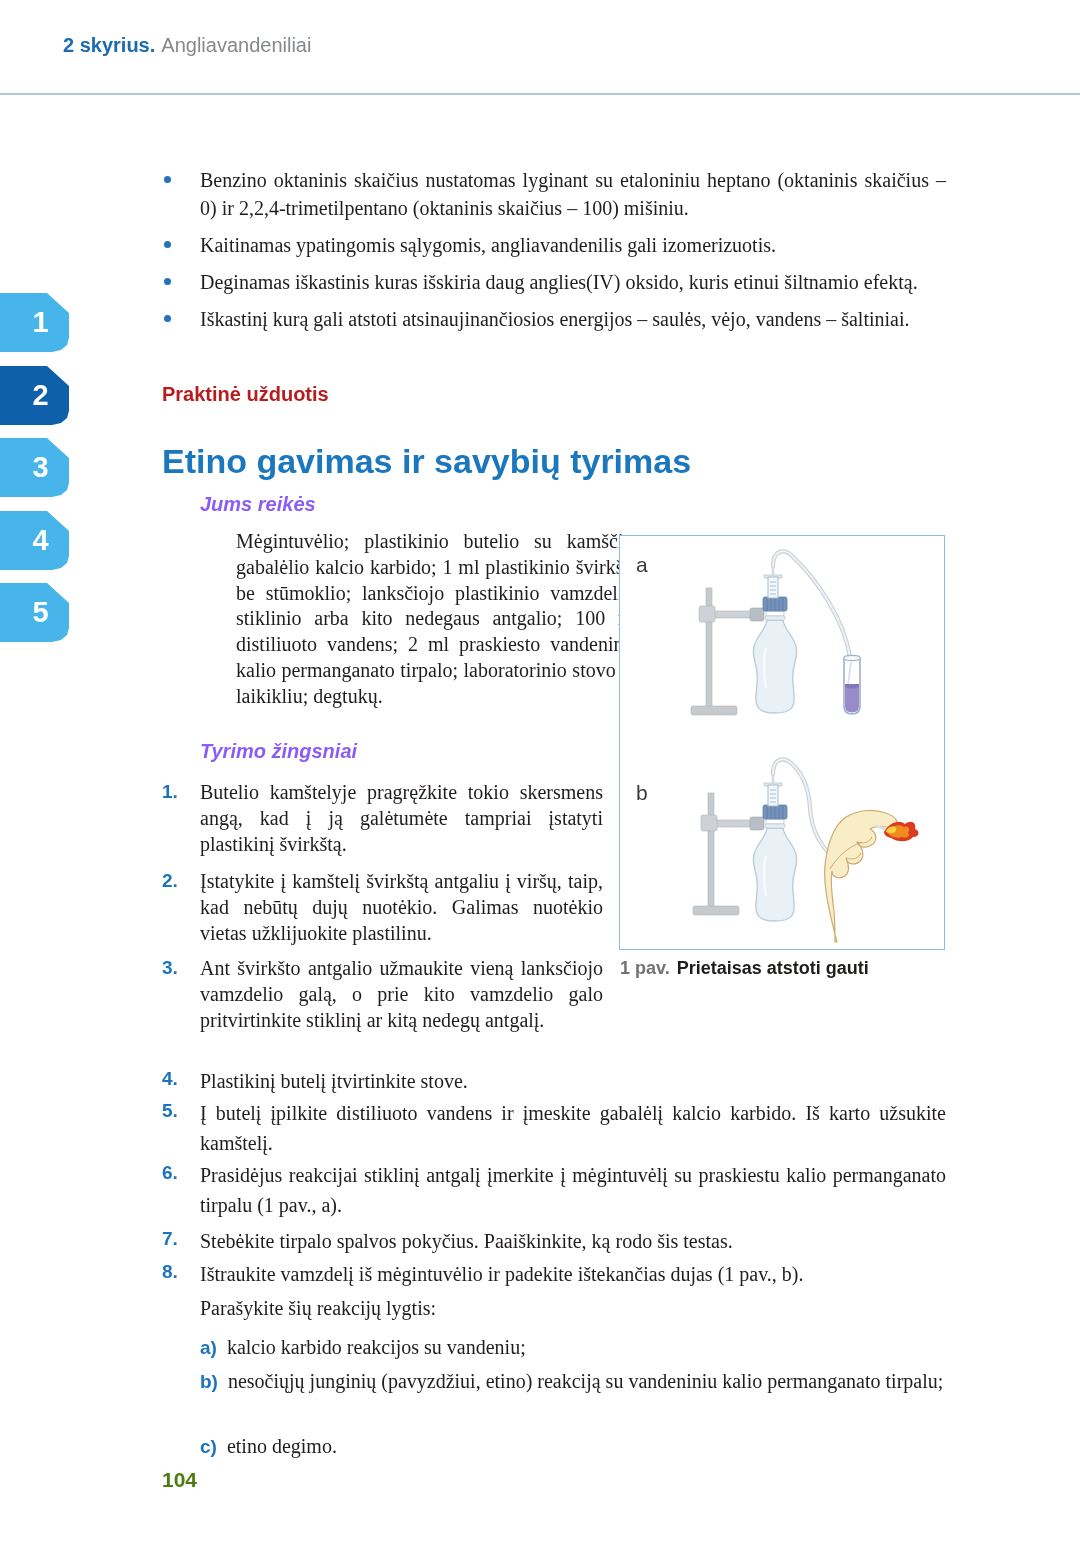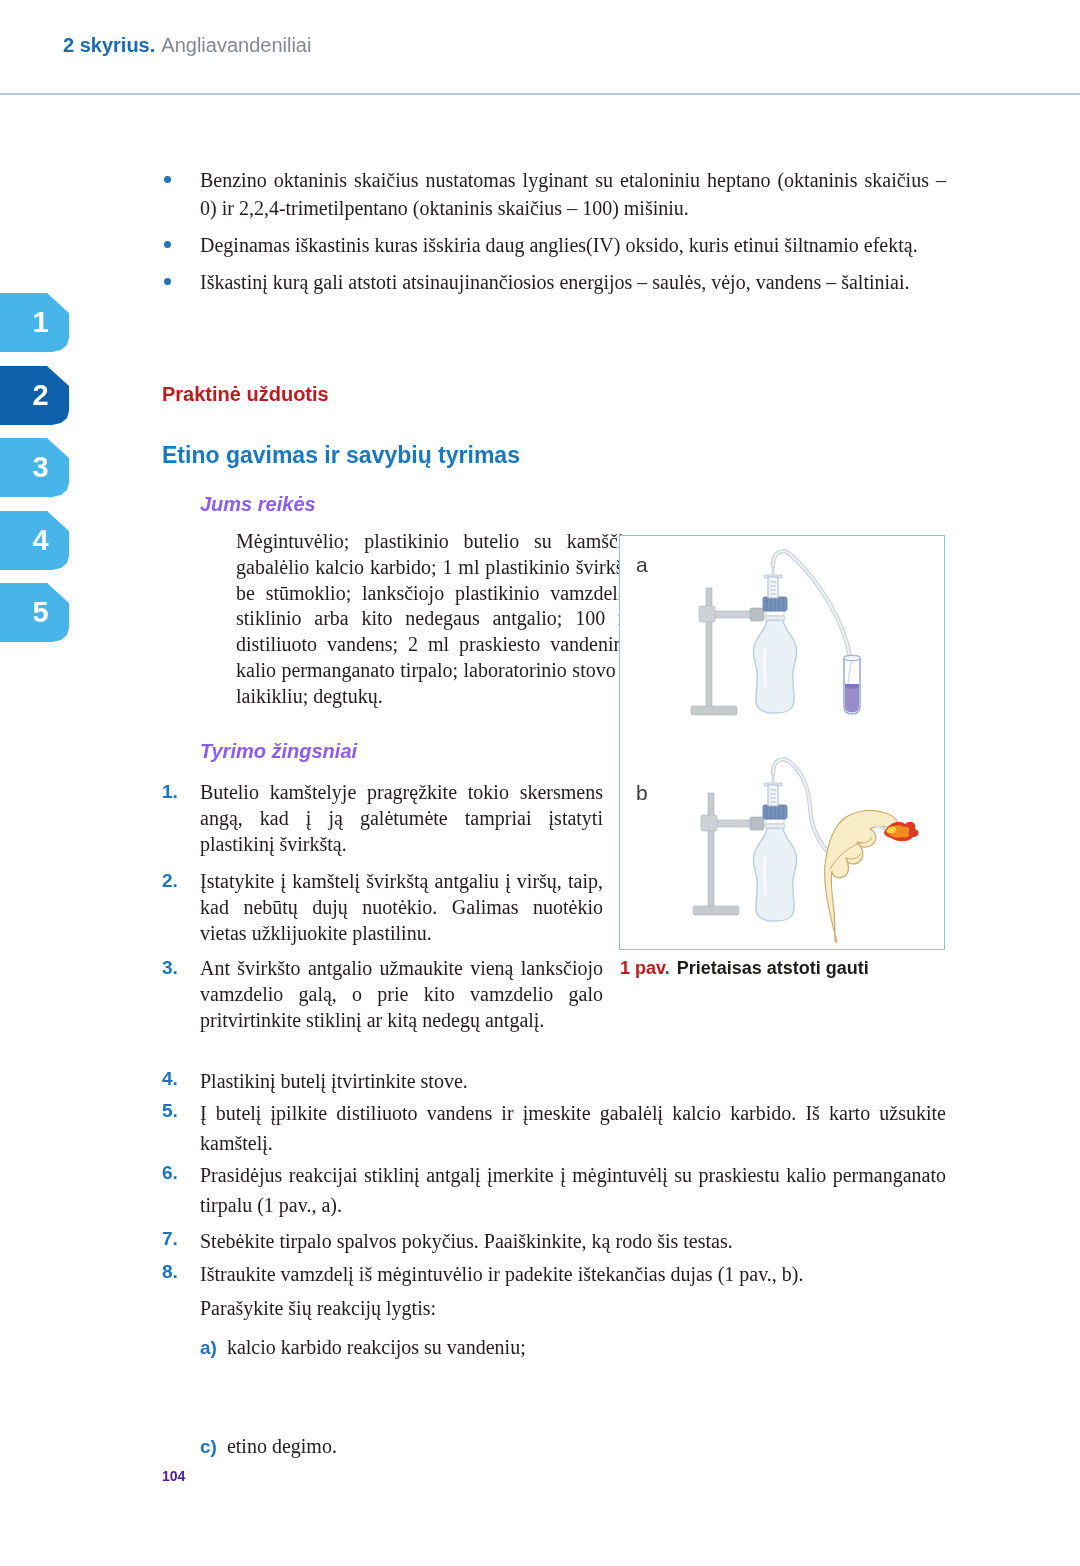--- a/index.html
+++ b/index.html
@@ -42,21 +42,21 @@
 
   
   .h1 {
     position:absolute; left:162px; top:383px;
     font-family:"Liberation Sans", sans-serif; font-weight:bold;
     font-size:20px; color:#b91c1c;
   }
   .h2 {
     position:absolute; left:162px; top:442px;
     font-family:"Liberation Sans", sans-serif; font-weight:bold;
-    font-size:23px; color:#1b78be;
+    font-size:34px; color:#1b78be;
   }
   .h3 {
     position:absolute; left:200px;
     font-family:"Liberation Sans", sans-serif; font-weight:bold;
     font-size:20px; color:#8b5cf6;font-style:italic;
   }
   .needs-text {
     position:absolute; left:200px; top:529px; width:403px;
     font-size:20px; line-height:25.8px; text-align:justify;margin-left:36px;
   }
@@ -78,54 +78,55 @@
     font-size:20px; line-height:31px; text-align:justify;
   }
   .sub-label {
     font-family:"Liberation Sans", sans-serif; font-weight:bold;
     color:#1b74bc; font-size:19px; margin-right:10px;
   }
 
   .page-number {
     position:absolute; left:162px; top:1468px;
     font-family:"Liberation Sans", sans-serif; font-weight:bold;
-    font-size:14px; color:#4c1d95;
+    font-size:21px; color:#4d7c0f;
   }
 
   
   .figure-box {
     position:absolute; left:619px; top:535px; width:326px; height:415px;
     border:1.5px solid #8fbde0; background:#ffffff;
   }
   .figure-box svg { position:absolute; left:0; top:0; }
   .figure-caption {
     position:absolute; left:620px; top:958px;
     font-family:"Liberation Sans", sans-serif; font-weight:bold; font-size:18px;
   }
-  .caption-label { color:#b91c1c; }
+  .caption-label { color:#737373; }
   .caption-text  { color:#1d1d1b; margin-left:7px; }
 </style>
 </head>
 <body>
 
 <div class="page">
 
   <div class="chapter-header">
     <span class="chapter-label">2 skyrius.</span><span class="chapter-title">Angliavandeniliai</span>
   </div>
   <div class="header-rule"></div>
 
   <div class="tab" style="top:293px">1</div>
   <div class="tab active" style="top:366px">2</div>
   <div class="tab" style="top:438px">3</div>
   <div class="tab" style="top:511px">4</div>
   <div class="tab" style="top:583px">5</div>
 
   <ul class="bullets">
     <li><span class="dot"></span><span>Benzino oktaninis skaičius nustatomas lyginant su etaloniniu heptano (oktaninis skaičius – 0) ir 2,2,4-trimetilpentano (oktaninis skaičius – 100) mišiniu.</span></li>
+    <li><span class="dot"></span><span>Kaitinamas ypatingomis sąlygomis, angliavandenilis gali izomerizuotis.</span></li>
     <li><span class="dot"></span><span>Deginamas iškastinis kuras išskiria daug anglies(IV) oksido, kuris etinui šiltnamio efektą.</span></li>
     <li><span class="dot"></span><span>Iškastinį kurą gali atstoti atsinaujinančiosios energijos – saulės, vėjo, vandens – šaltiniai.</span></li>
   </ul>
 
   <div class="h1">Praktinė užduotis</div>
   <div class="h2">Etino gavimas ir savybių tyrimas</div>
   <div class="h3" style="top:493px">Jums reikės</div>
   <div class="needs-text">Mėgintuvėlio; plastikinio butelio su kamščiu; gabalėlio kalcio karbido; 1 ml plastikinio švirkšto be stūmoklio; lanksčiojo plastikinio vamzdelio; stiklinio arba kito nedegaus antgalio; 100 ml distiliuoto vandens; 2 ml praskiesto vandeninio kalio permanganato tirpalo; laboratorinio stovo su laikikliu; degtukų.</div>
   <div class="h3" style="top:740px">Tyrimo žingsniai</div>
 
@@ -158,20 +159,21 @@
       <span class="step-text">Stebėkite tirpalo spalvos pokyčius. Paaiškinkite, ką rodo šis testas.</span>
     </div>
   <div class="step wide" style="top:1259px">
       <span class="step-num">8.</span>
       <span class="step-text">Ištraukite vamzdelį iš mėgintuvėlio ir padekite ištekančias dujas (1 pav., b).</span>
     </div>
 
   <div class="prompt">Parašykite šių reakcijų lygtis:</div>
 
   <div class="sub-item" style="top:1332px"><span class="sub-label">a)</span><span>kalcio karbido reakcijos su vandeniu;</span></div>
+  <div class="sub-item" style="top:1366px"><span class="sub-label">b)</span><span>nesočiųjų junginių (pavyzdžiui, etino) reakciją su vandeniniu kalio permanganato tirpalu;</span></div>
   <div class="sub-item" style="top:1431px"><span class="sub-label">c)</span><span>etino degimo.</span></div>
 
   <div class="page-number">104</div>
 
   <div class="figure-box">
     <svg width="323" height="412" viewBox="0 0 323 412">
 
       <g>
         <text x="16" y="36" font-family="Liberation Sans, sans-serif" font-size="21" fill="#3a3a3a">a</text>
         <g>

